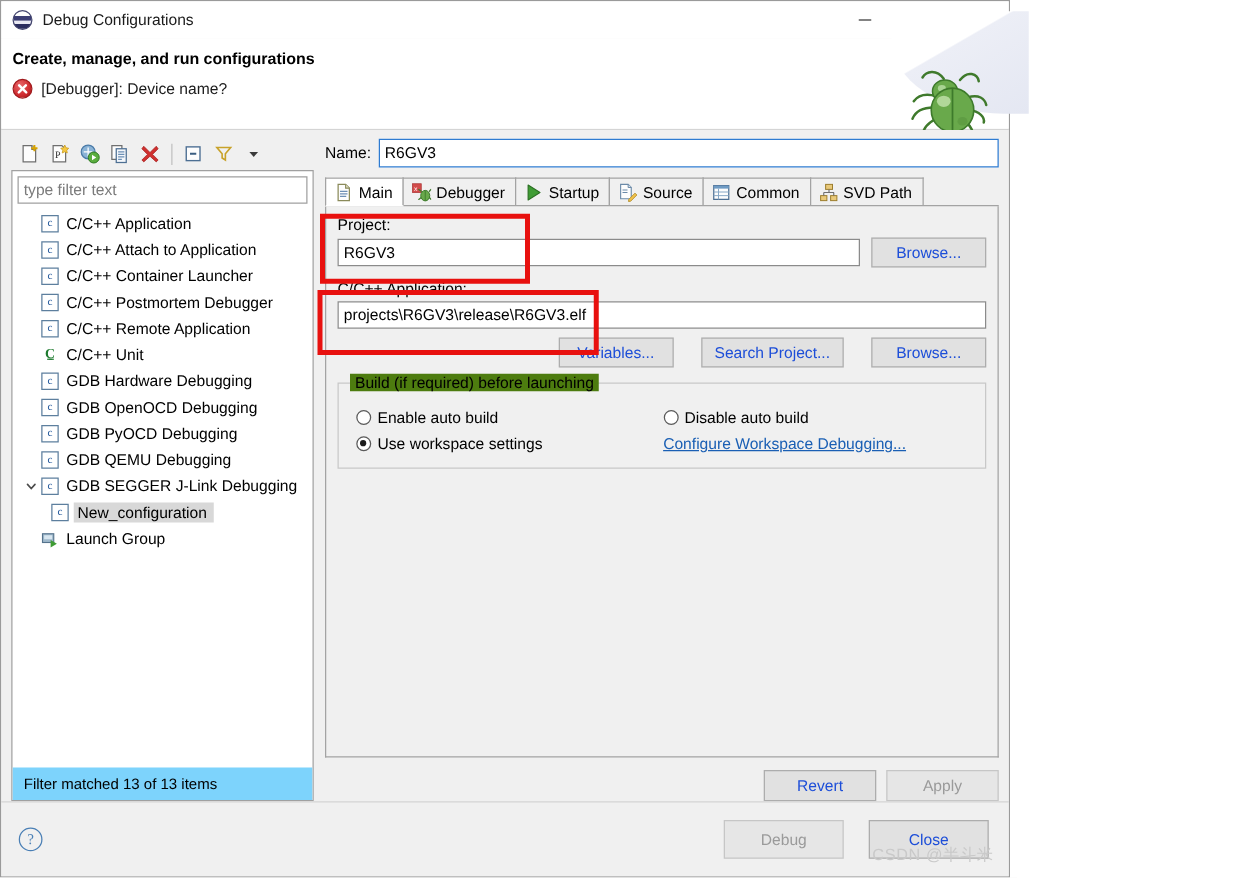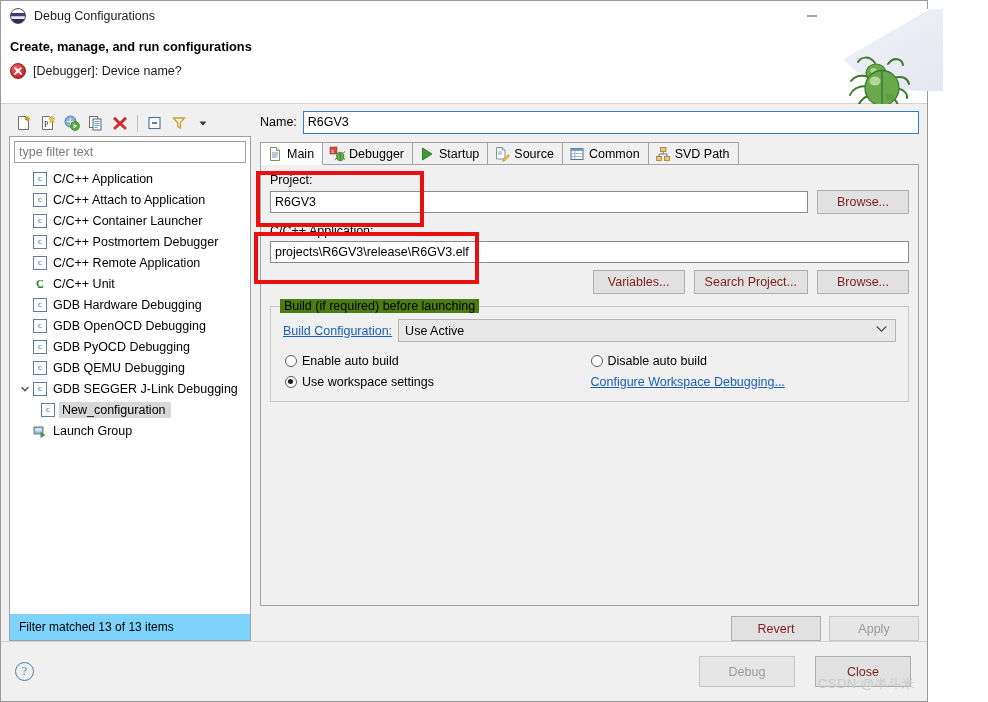--- a/index.html
+++ b/index.html
@@ -14,21 +14,21 @@
     font-size: 12.5px;
     color: #000000;
     overflow: hidden;
     position: relative;
   }
 
   
   #window {
     position: absolute;
     left: 0; top: 0;
-    width: 928px; height: 702px;
+    width: 808px; height: 702px;
     background: #f0f0f0;
     border: 1px solid #9a9a9a;
     box-sizing: border-box;
     display: flex;
     flex-direction: column;
   }
 
   
   .titlebar {
     height: 30px;
@@ -339,29 +339,29 @@
     min-width: 0;
   }
   .btn {
     height: 24px;
     min-width: 92px;
     padding: 0 10px;
     background: #e1e1e1;
     border: 1px solid #adadad;
     font-family: "Liberation Sans", sans-serif;
     font-size: 12.5px;
-    color: #7f1d1d;
+    color: #1d4ed8;
     box-sizing: border-box;
     white-space: nowrap;
   }
   .btn.disabled { color: #9a9a9a; background: #e6e6e6; border-color: #c6c6c6; }
   .btn-row {
     display: flex;
     justify-content: flex-end;
-    gap: 9px;
+    gap: 22px;
     margin-top: 7px;
   }
 
   
   .group {
     margin-top: 12px;
     border: 1px solid #c8c8c8;
     padding: 8px 12px 12px 12px;
     position: relative;
   }
@@ -808,31 +808,20 @@
 
         <div class="btn-row">
           <button class="btn">Variables...</button>
           <button class="btn">Search Project...</button>
           <button class="btn">Browse...</button>
         </div>
 
         <div class="group">
           <div class="group-title">Build (if required) before launching</div>
 
-          <div class="bc-row">
-            <span class="link">Build Configuration:</span>
-            <div class="combo">
-              <span>Use Active</span>
-              <span class="arrow">
-                <svg width="11" height="8" viewBox="0 0 11 8">
-                    <path d="M1 1.8 L5.5 6.2 L10 1.8" fill="none" stroke="#4a4a4a" stroke-width="1.2" stroke-linecap="round"></path>
-                  </svg>
-              </span>
-            </div>
-          </div>
 
           <div class="radio-grid">
             <div class="radio-cell">
               <span class="radio"></span>
               <span>Enable auto build</span>
             </div>
             <div class="radio-cell">
               <span class="radio"></span>
               <span>Disable auto build</span>
             </div>

